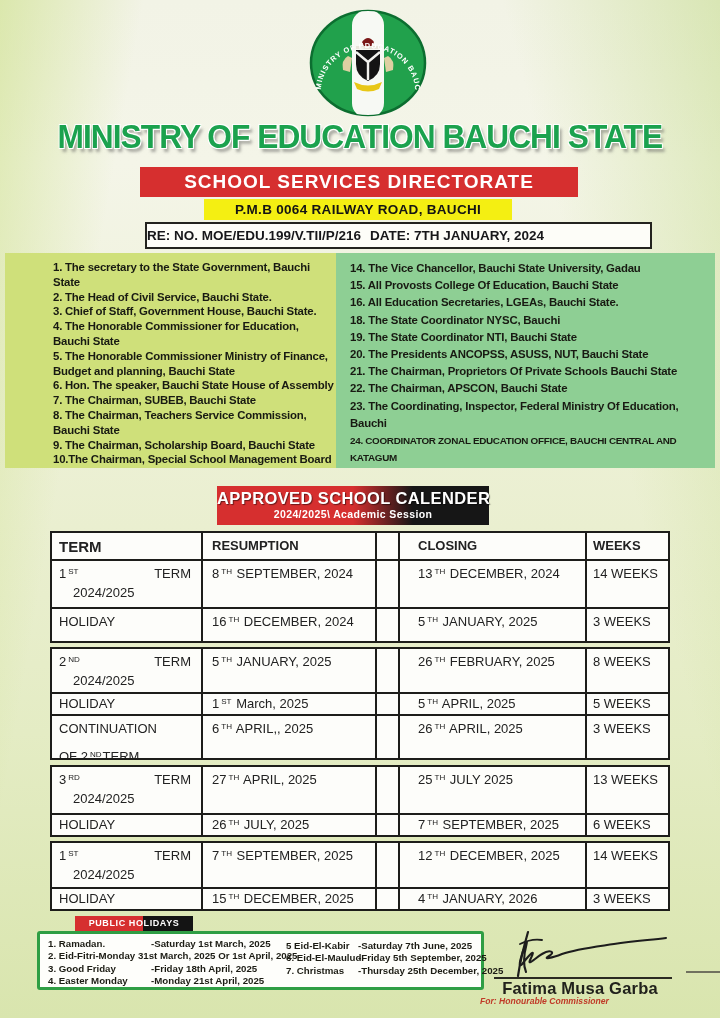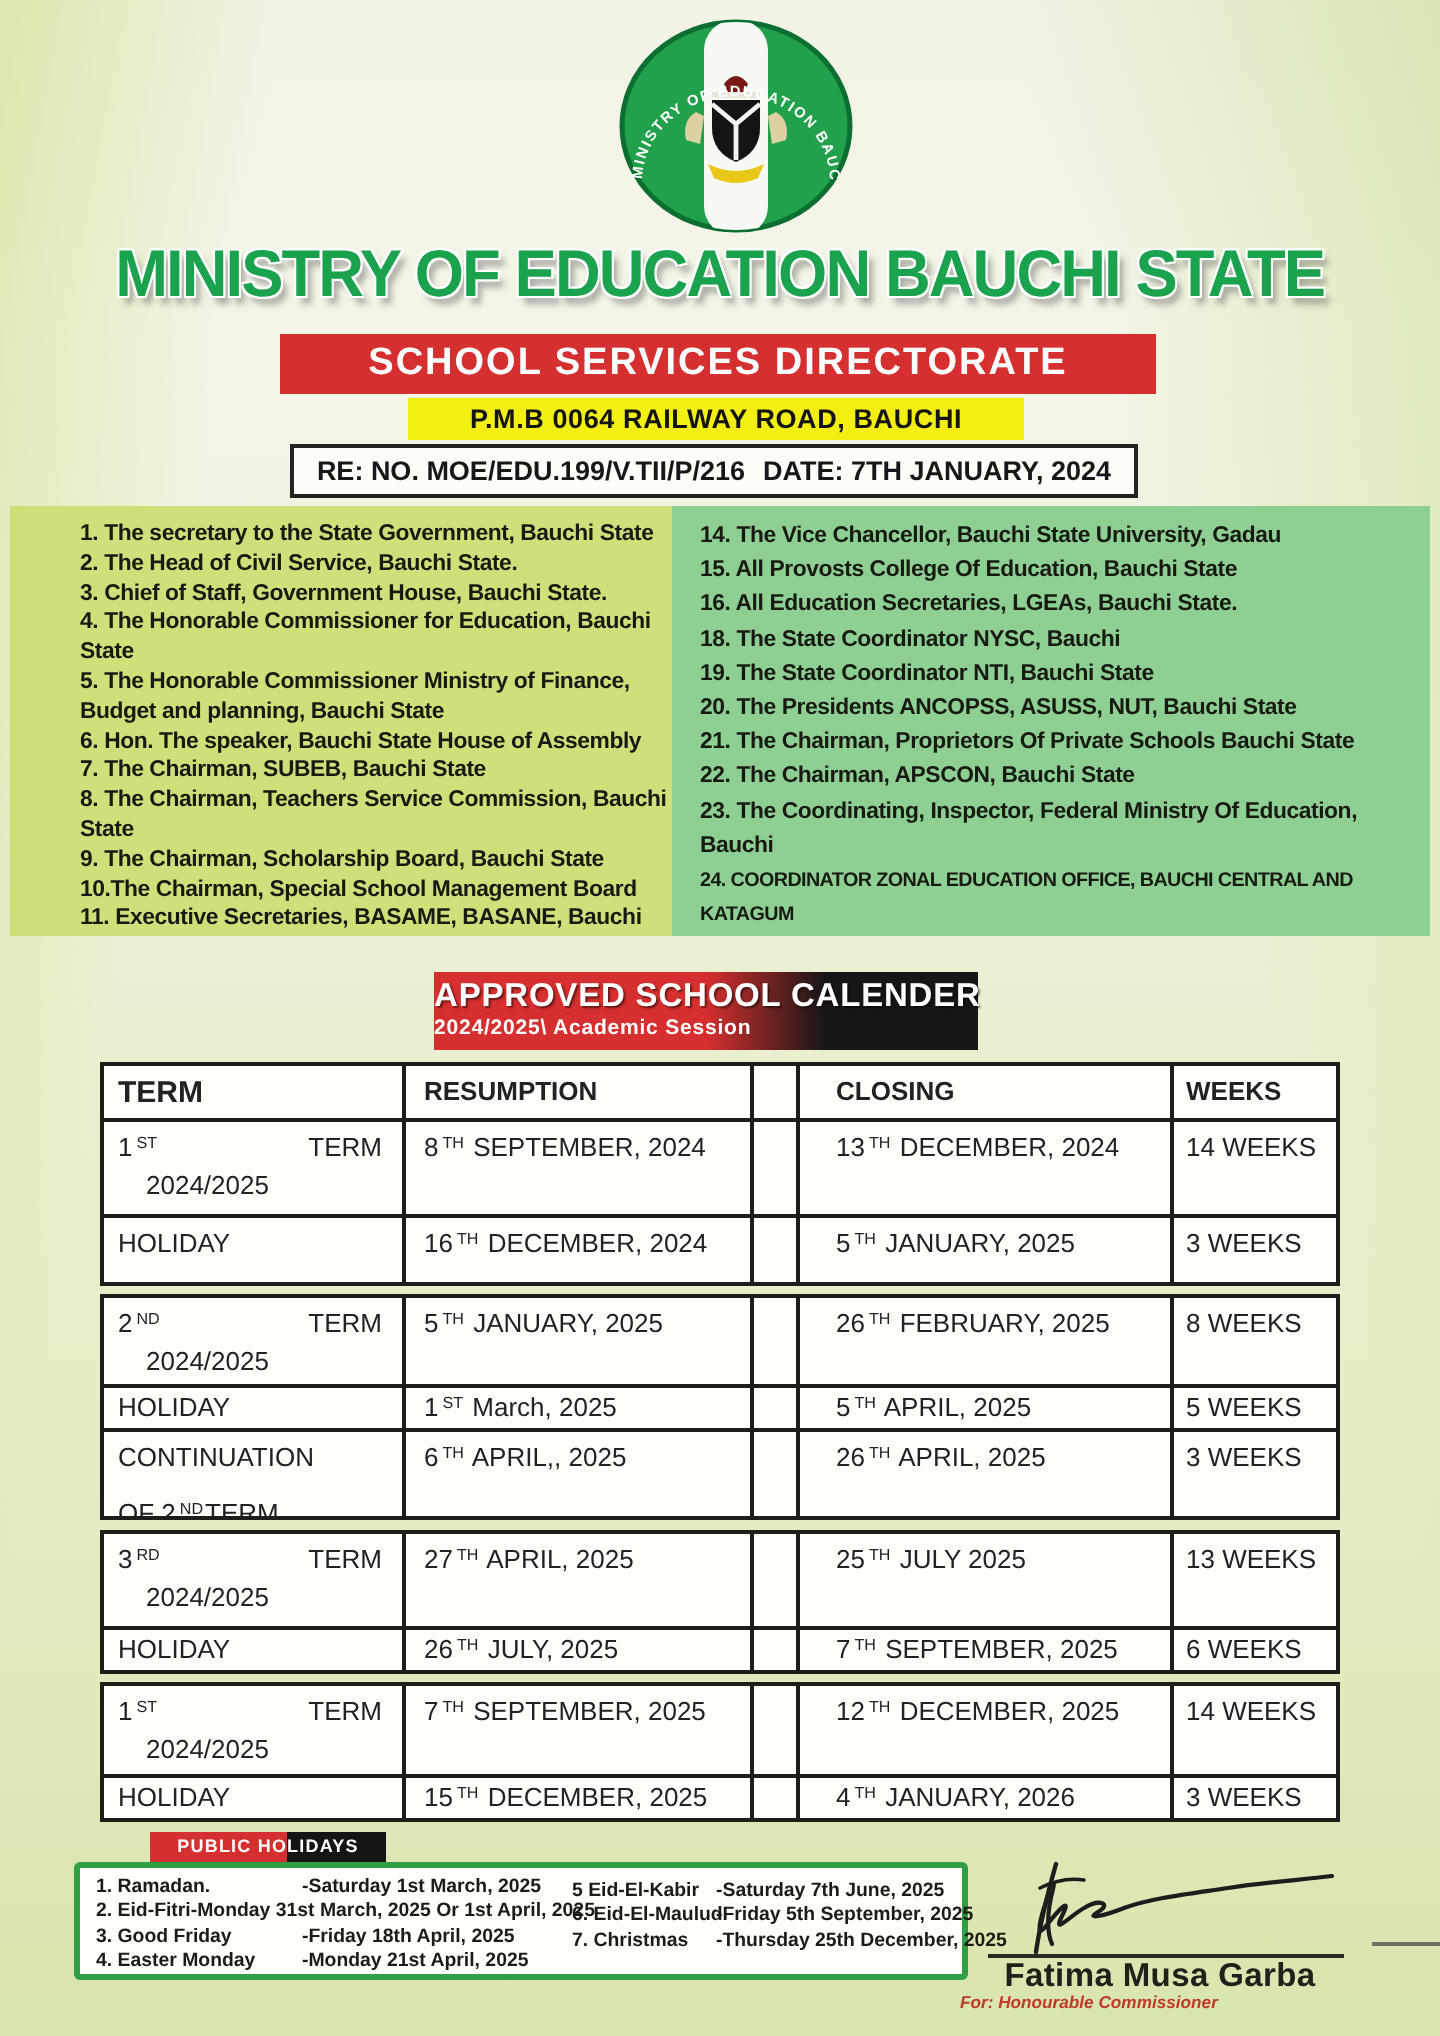--- a/index.html
+++ b/index.html
@@ -34,34 +34,34 @@
     position:absolute;left:140px;top:167px;width:438px;height:30px;background:var(--banner-red);
     display:flex;align-items:center;justify-content:center;
     color:#fff;font-size:19px;font-weight:700;letter-spacing:1px;white-space:nowrap;
   }
   .yellow-banner{
     position:absolute;left:204px;top:199px;width:308px;height:21px;background:var(--highlight-yellow);
     display:flex;align-items:center;justify-content:center;
     color:#141414;font-size:13.5px;font-weight:800;letter-spacing:.3px;white-space:nowrap;
   }
   .ref-box{
-    position:absolute;left:145px;top:222px;width:424px;height:27px;background:#fdfdf8;border:2px solid #23231f;
-    display:flex;align-items:center;justify-content:center;gap:9px;
+    position:absolute;left:145px;top:222px;width:507px;height:27px;background:#fdfdf8;border:2px solid #23231f;
+    display:flex;align-items:center;gap:9px;
     font-size:13.5px;font-weight:700;white-space:nowrap;color:#17171a;
   }
   
   .recipients{position:absolute;left:5px;top:253px;width:710px;height:215px;display:flex;}
   .rec-col{font-weight:700;color:#181a12;overflow:hidden;}
-  .rec-left{width:331px;background:var(--list-left-bg);padding:7px 2px 0 35px;font-size:11.4px;line-height:14.8px;letter-spacing:-.2px;}
+  .rec-left{width:331px;background:var(--list-left-bg);padding:7px 2px 0 48px;font-size:11.4px;line-height:14.8px;letter-spacing:-.2px;}
   .rec-right{flex:1;background:var(--list-right-bg);padding:7px 4px 0 14px;font-size:11.4px;line-height:17.2px;letter-spacing:-.2px;}
   .rec-item{white-space:normal;}
   .rec-item.small{font-size:9.9px;letter-spacing:-.3px;}
   
   .cal-banner{
-    position:absolute;left:217px;top:486px;width:272px;height:39px;color:#fff;
+    position:absolute;left:217px;top:486px;width:272px;height:39px;text-align:center;color:#fff;
     background:linear-gradient(90deg,var(--banner-red) 0%,var(--banner-red) 50%,var(--banner-black) 72%,var(--banner-black) 100%);
     padding-top:3px;
   }
   .cal-banner .t1{font-size:16.5px;font-weight:800;letter-spacing:.4px;white-space:nowrap;text-shadow:1px 1px 1px rgba(0,0,0,.5);}
   .cal-banner .t2{font-size:10.5px;font-weight:700;letter-spacing:.4px;white-space:nowrap;}
   
   .cal-table{position:absolute;left:50px;top:531px;width:620px;}
   .tblock{border:2px solid #1d1d1a;background:#fdfdfa;margin-bottom:4px;}
   .tblock.g5{margin-bottom:5px;}
   .trow{display:flex;border-bottom:2px solid #1d1d1a;}

